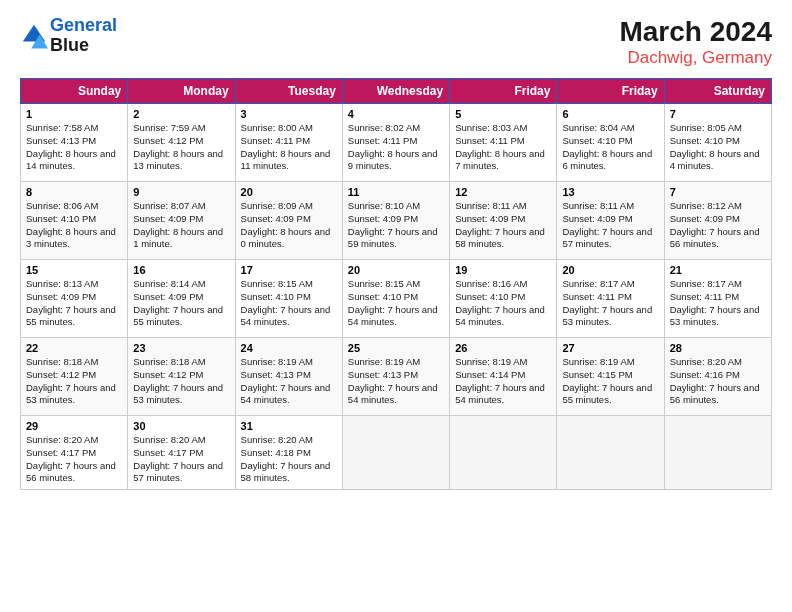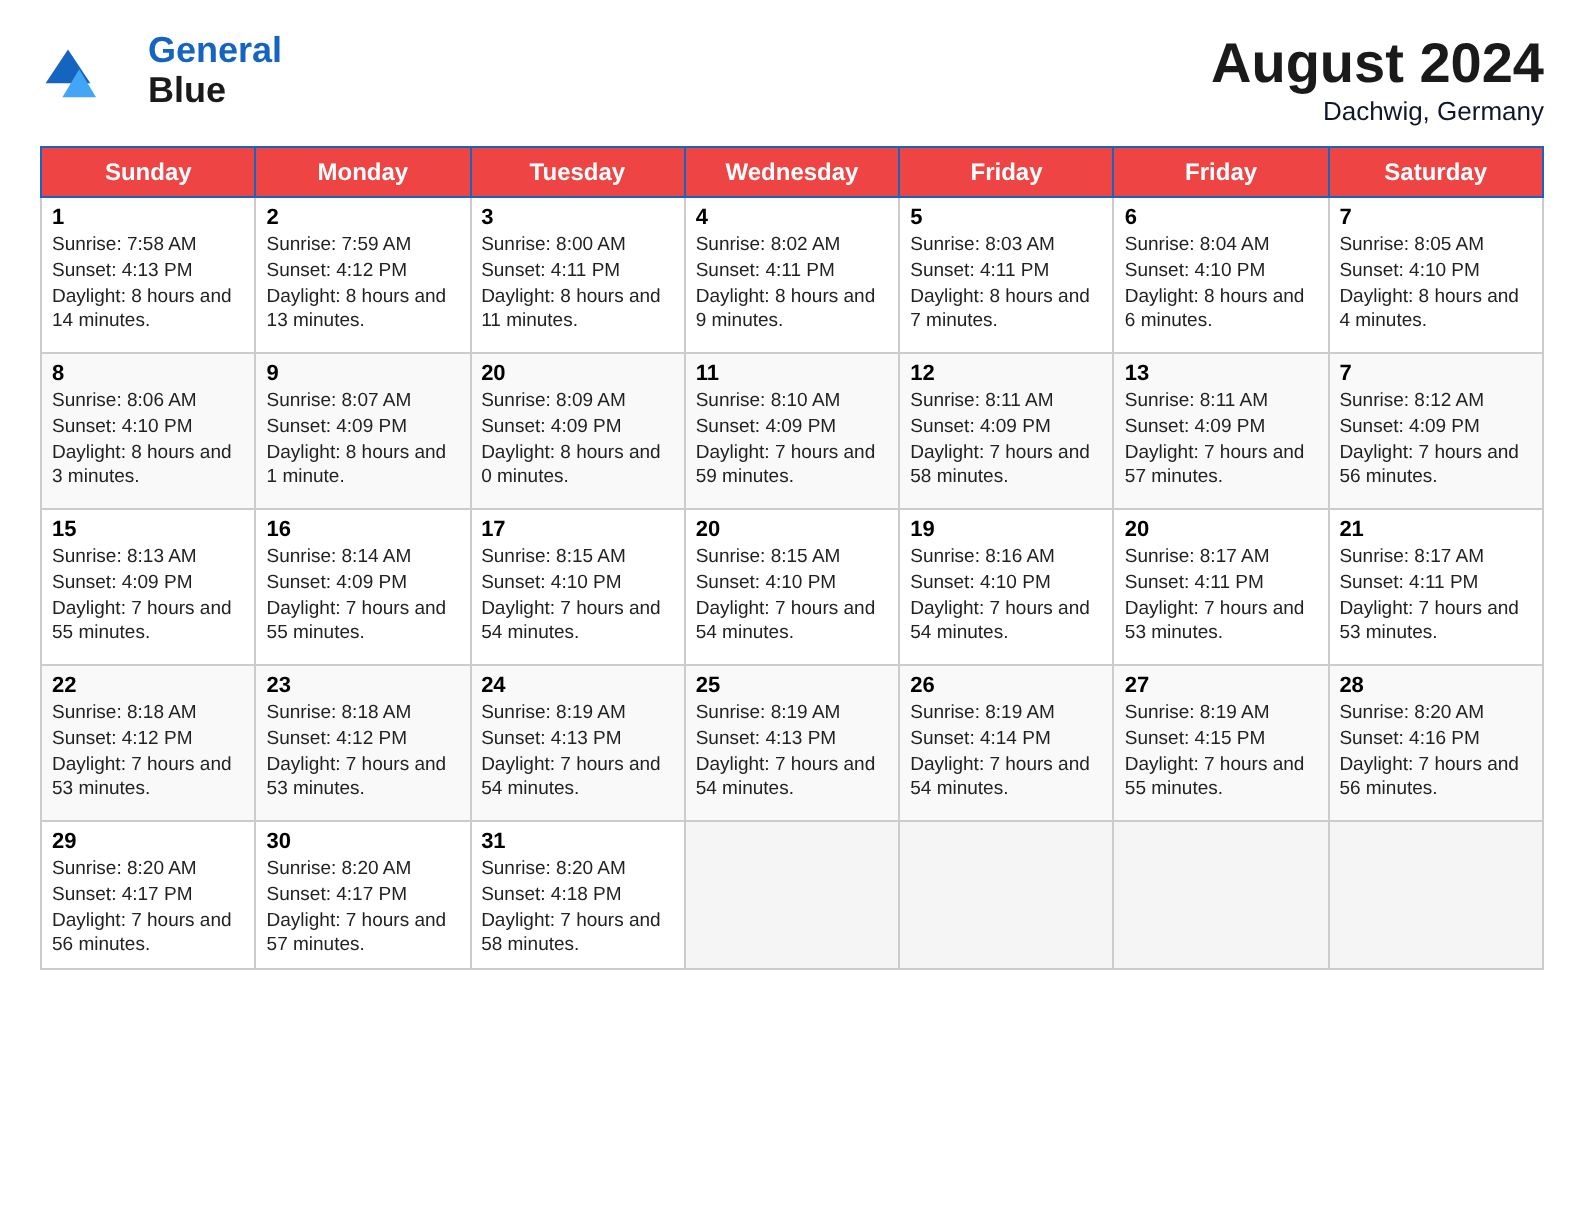--- a/index.html
+++ b/index.html
@@ -22,50 +22,49 @@
     }
     .logo {
       display: flex;
       align-items: center;
     }
     .logo-text {
       font-size: 18px;
       font-weight: bold;
       color: #1a1a1a;
       line-height: 1.1;
-      margin-left: 24px;
     }
     .logo-text .blue { color: #1565c0; }
     .logo-icon {
       width: 28px;
       height: 28px;
       margin-right: 2px;
     }
     .title-block {
       text-align: right;
     }
     .month-year {
       font-size: 28px;
       font-weight: bold;
       color: #1a1a1a;
     }
     .location {
-      font-size: 13px;
-      color: #0f172a;
+      font-size: 17px;
+      color: #ef4444;
     }
     .calendar-table {
       width: 100%;
       border-collapse: collapse;
       font-size: 10px;
     }
     .calendar-table th {
-      background: #ef4444;
+      background: #be185d;
       color: #fff;
       padding: 5px 6px;
-      text-align: center;
+      text-align: right;
       font-size: 12px;
       font-weight: bold;
       border: 1px solid #1565c0;
     }
     .calendar-table td {
       border: 1px solid #ccc;
       vertical-align: top;
       padding: 4px 5px;
       width: calc(100% / 7);
       height: 78px;
@@ -100,21 +99,21 @@
       <svg class="logo-icon" viewBox="0 0 40 40">
         <polygon points="20,4 36,28 4,28" fill="#1565c0"></polygon>
         <polygon points="28,18 40,38 16,38" fill="#42a5f5"></polygon>
       </svg>
       <div class="logo-text">
         <span class="blue">General</span><br>
         <span>Blue</span>
       </div>
     </div>
     <div class="title-block">
-      <div class="month-year">August 2024</div>
+      <div class="month-year">March 2024</div>
       <div class="location">Dachwig, Germany</div>
     </div>
   </div>
 
   <table class="calendar-table">
     <thead>
       <tr id="weekday-header">
           <th>Sunday</th>
           <th>Monday</th>
           <th>Tuesday</th>

